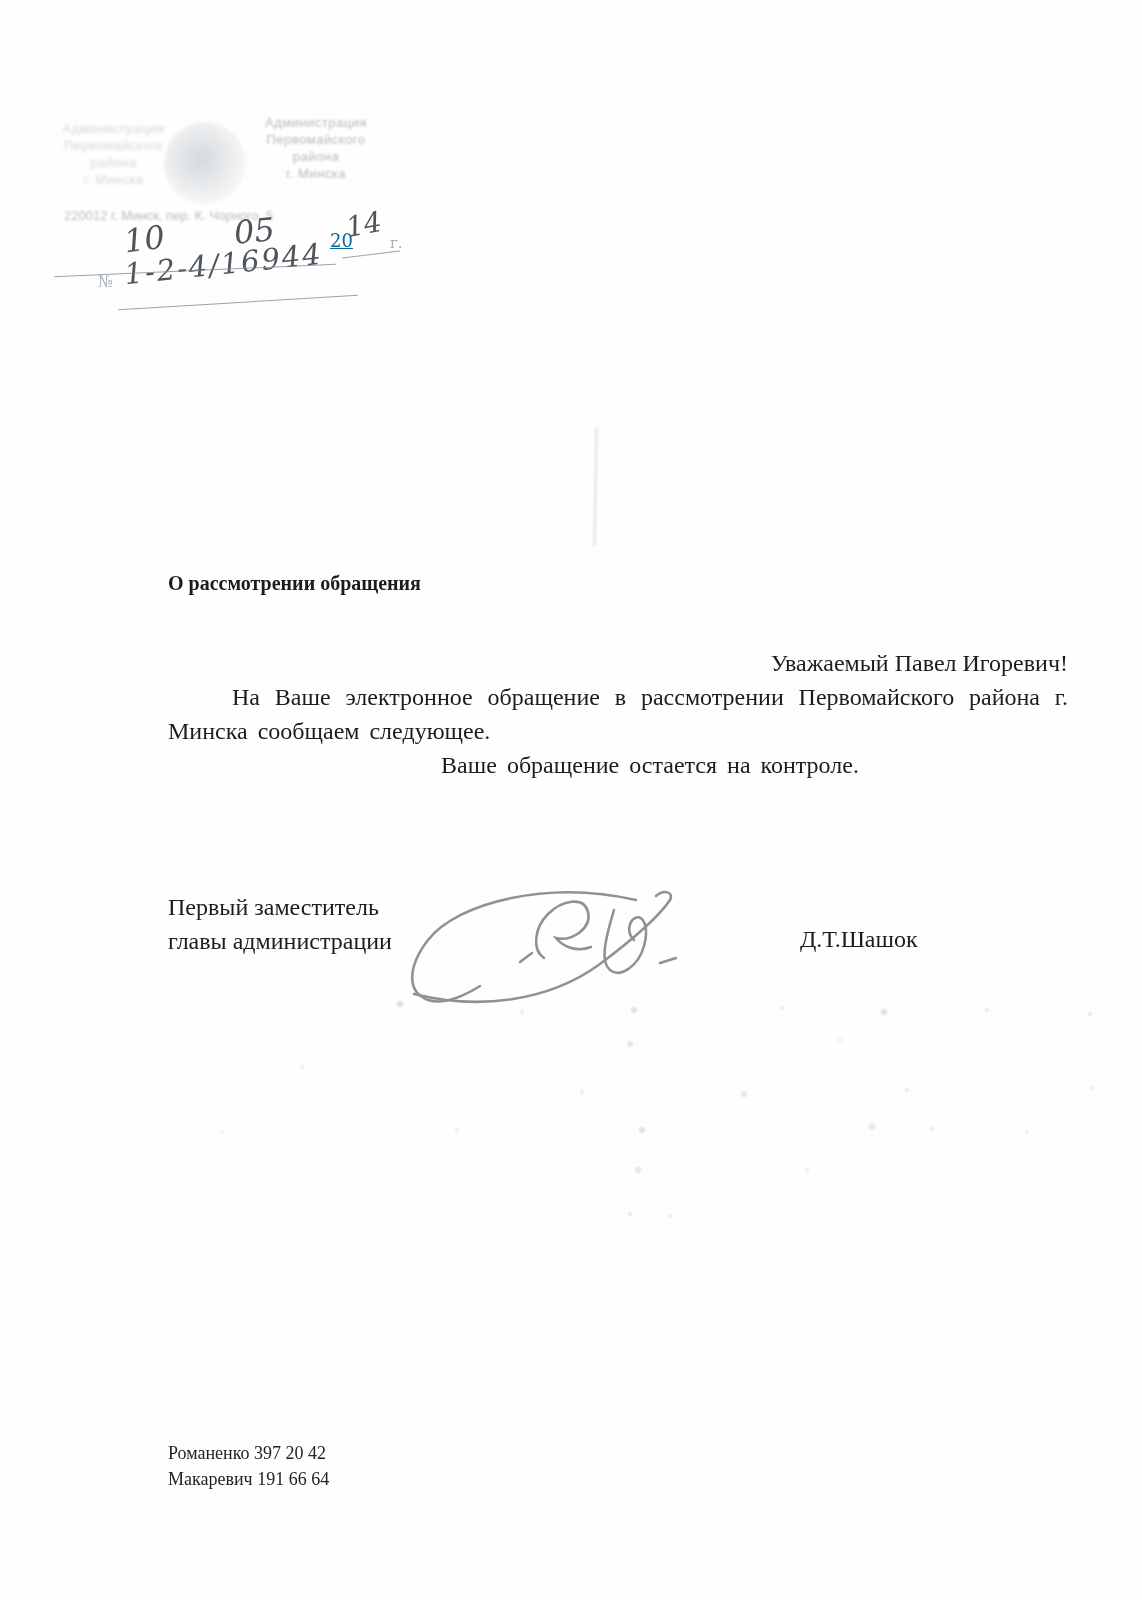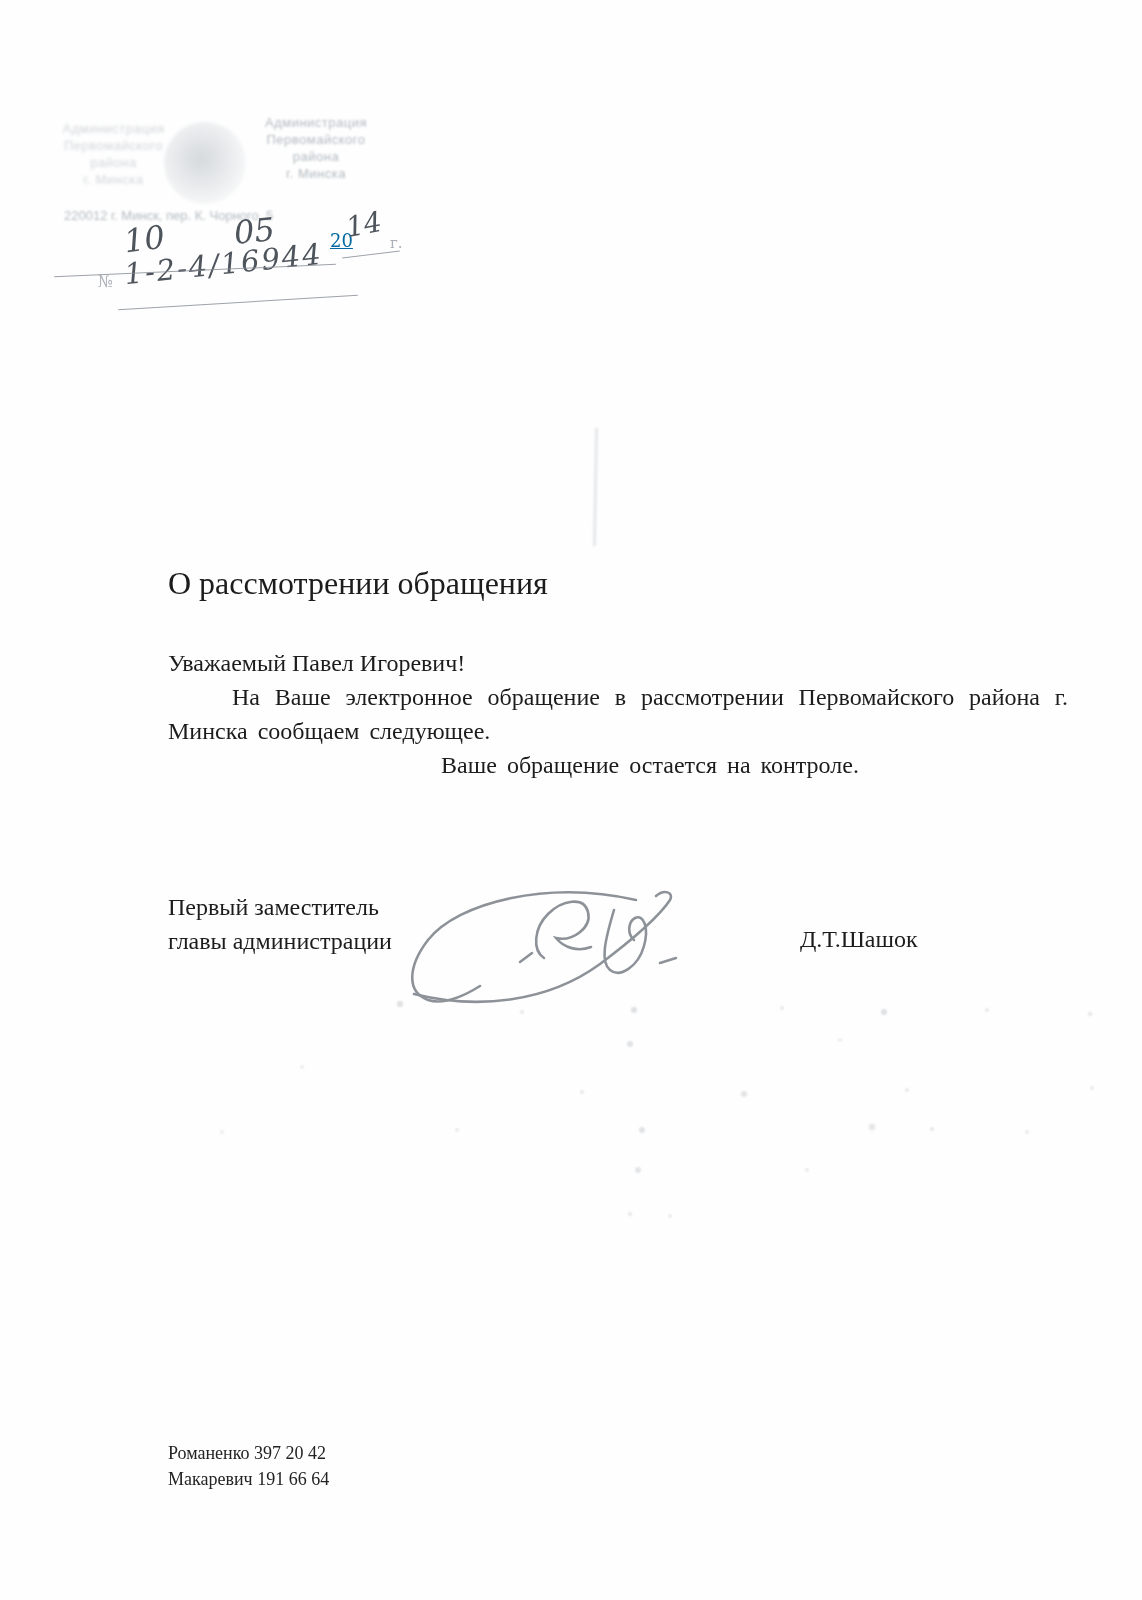--- a/index.html
+++ b/index.html
@@ -89,22 +89,22 @@
       628px 1212px 2px 0 rgba(148,155,161,.24),
       668px 1214px 2px 0 rgba(148,155,161,.20),
       300px 1065px 2px 0 rgba(148,155,161,.18),
       220px 1130px 2px 0 rgba(148,155,161,.16);
   }
   
   .body-text{
     position:absolute;left:168px;top:566px;width:900px;
     font-size:24px;line-height:34px;
   }
-  .subject{margin:0 0 46px 0;font-weight:normal;font-size:32px;}
-  .salutation{text-align:left;margin:0;}
+  .subject{margin:0 0 46px 0;font-weight:bold;font-size:20px;}
+  .salutation{text-align:right;margin:0;}
   .para{
     margin:0;text-align:justify;text-indent:64px;word-spacing:4px;
   }
   .para.last{text-align:center;}
   
   .sig-block{position:absolute;left:168px;top:890px;width:900px;font-size:24px;line-height:34px;}
   .sig-title{white-space:pre-line;}
   .sig-name{position:absolute;left:632px;top:32px;white-space:nowrap;}
   .sig-svg{position:absolute;left:220px;top:-28px;pointer-events:none;}
   

